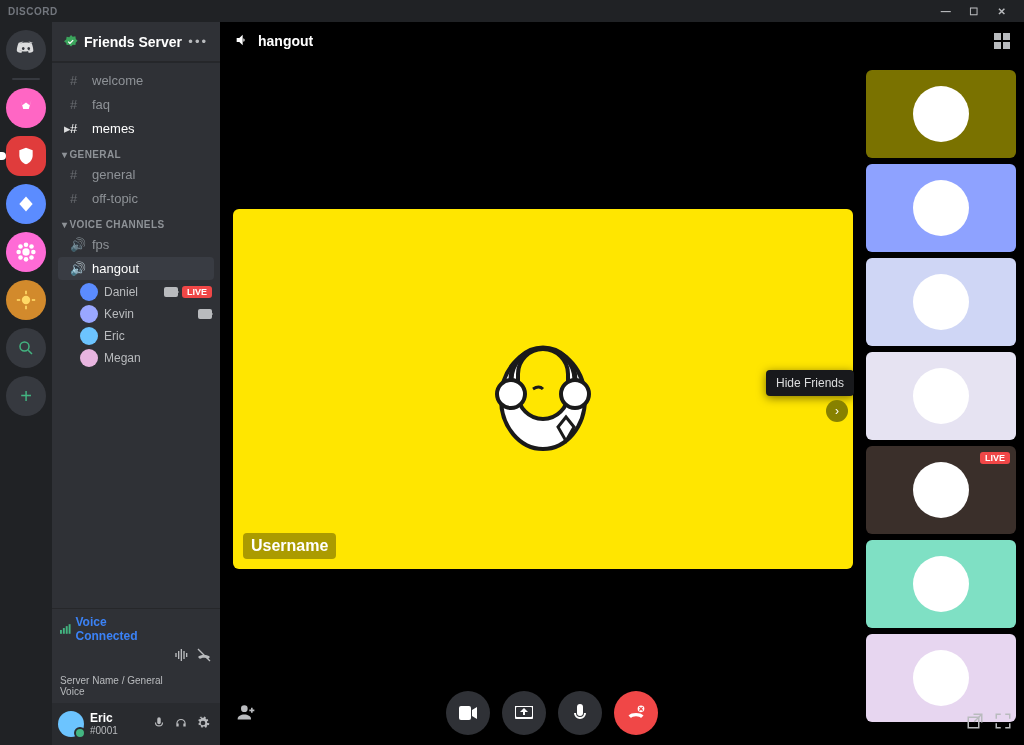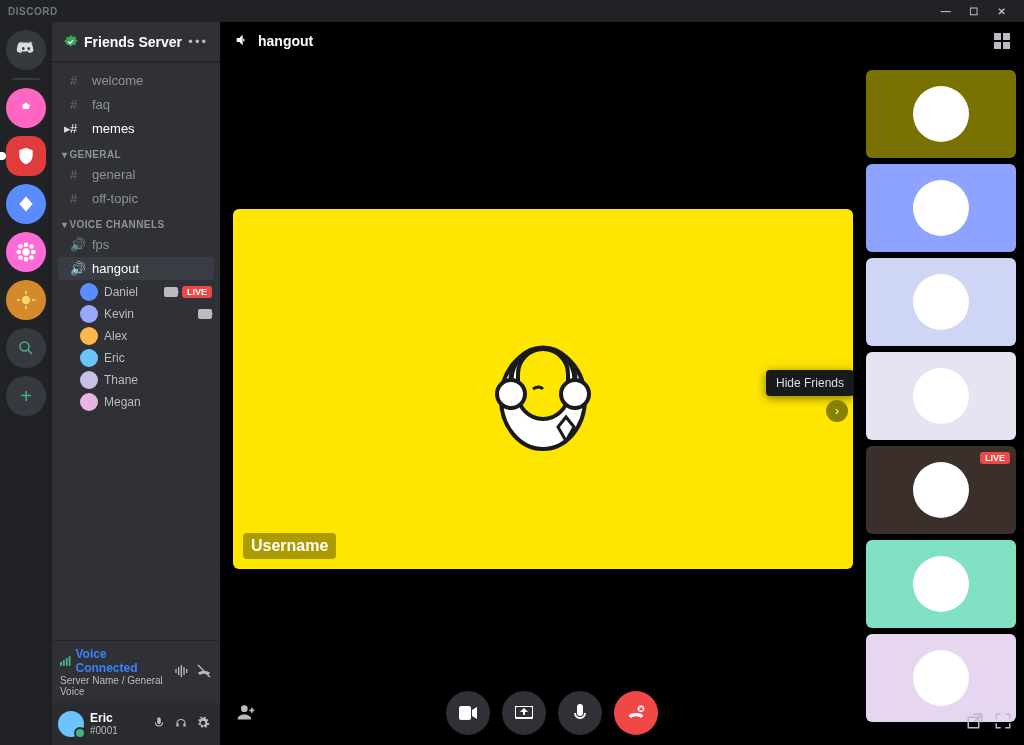--- a/index.html
+++ b/index.html
@@ -35,21 +35,21 @@
 .vmem { padding: 2px 8px 2px 28px; display: flex; align-items: center; color: #b9bbbe; font-size: 12px; cursor:pointer; }
 .vmem .ava { width: 18px; height: 18px; border-radius: 50%; margin-right: 6px; }
 .livebadge { background: #f04747; color: #fff; font-size: 9px; font-weight: 700; padding: 1px 5px; border-radius: 3px; margin-left: 4px; }
 .camico { width:14px; height:10px; background:#b9bbbe; border-radius:2px; margin-left:4px; position:relative;}
 .camico::after{content:"";position:absolute;right:-4px;top:2px;border:3px solid transparent;border-left-color:#b9bbbe;}
 
 .vpanel { padding: 6px 8px; border-top: 1px solid #26272a; }
 .vconn { display: flex; align-items: center; }
 .vconn .left { flex:1; }
 .vconn .st { color: #3b82f6; font-size: 12px; font-weight: 600; display:flex; align-items:center; gap:4px; }
-.vconn .sub { font-size: 10px; color: #b9bbbe; }
+.vconn .sub { font-size: 10px; color: #b9bbbe; margin-top: 32px; }
 .vconn .icn { color:#b9bbbe; margin-left:6px; cursor:pointer; }
 .vbtns { display:flex; gap:6px; margin-top:6px; }
 .vbtn { flex:1; background:#36393f; color:#fff; font-size:12px; font-weight:600; padding:6px 0; border-radius:3px; display:flex; align-items:center; justify-content:center; gap:6px; cursor:pointer; }
 
 .upanel { height: 42px; background: #292b2f; display: flex; align-items: center; padding: 0 6px; }
 .upanel .ava { width: 26px; height: 26px; border-radius: 50%; margin-right: 6px; position:relative; }
 .upanel .ava::after{content:"";position:absolute;right:-2px;bottom:-2px;width:8px;height:8px;border-radius:50%;background:#43b581;border:2px solid #292b2f;}
 .upanel .info { flex: 1; line-height: 1.1; }
 .upanel .nm { font-size: 12px; font-weight: 600; color: #fff; }
 .upanel .tg { font-size: 10px; color: #b9bbbe; }
@@ -217,32 +217,22 @@
             <div class="camico"></div>
             <span class="livebadge">LIVE</span>
           </div>
           <div class="vmem">
             <div class="ava" style="background:#9aa7ff"></div>
             <span>Kevin</span>
             <span style="flex: 1 1 0%;"></span>
             <div class="camico"></div>
           </div>
           <div class="vmem">
-            <div class="ava" style="background:#ffb74d"></div>
-            <span>Alex</span>
-            <span style="flex: 1 1 0%;"></span>
-          </div>
-          <div class="vmem">
             <div class="ava" style="background:#6cc4ff"></div>
             <span>Eric</span>
-            <span style="flex: 1 1 0%;"></span>
-          </div>
-          <div class="vmem">
-            <div class="ava" style="background:#c9bfe8"></div>
-            <span>Thane</span>
             <span style="flex: 1 1 0%;"></span>
           </div>
           <div class="vmem">
             <div class="ava" style="background:#e8b5e0"></div>
             <span>Megan</span>
             <span style="flex: 1 1 0%;"></span>
           </div>
         </div>
     </div>
 

